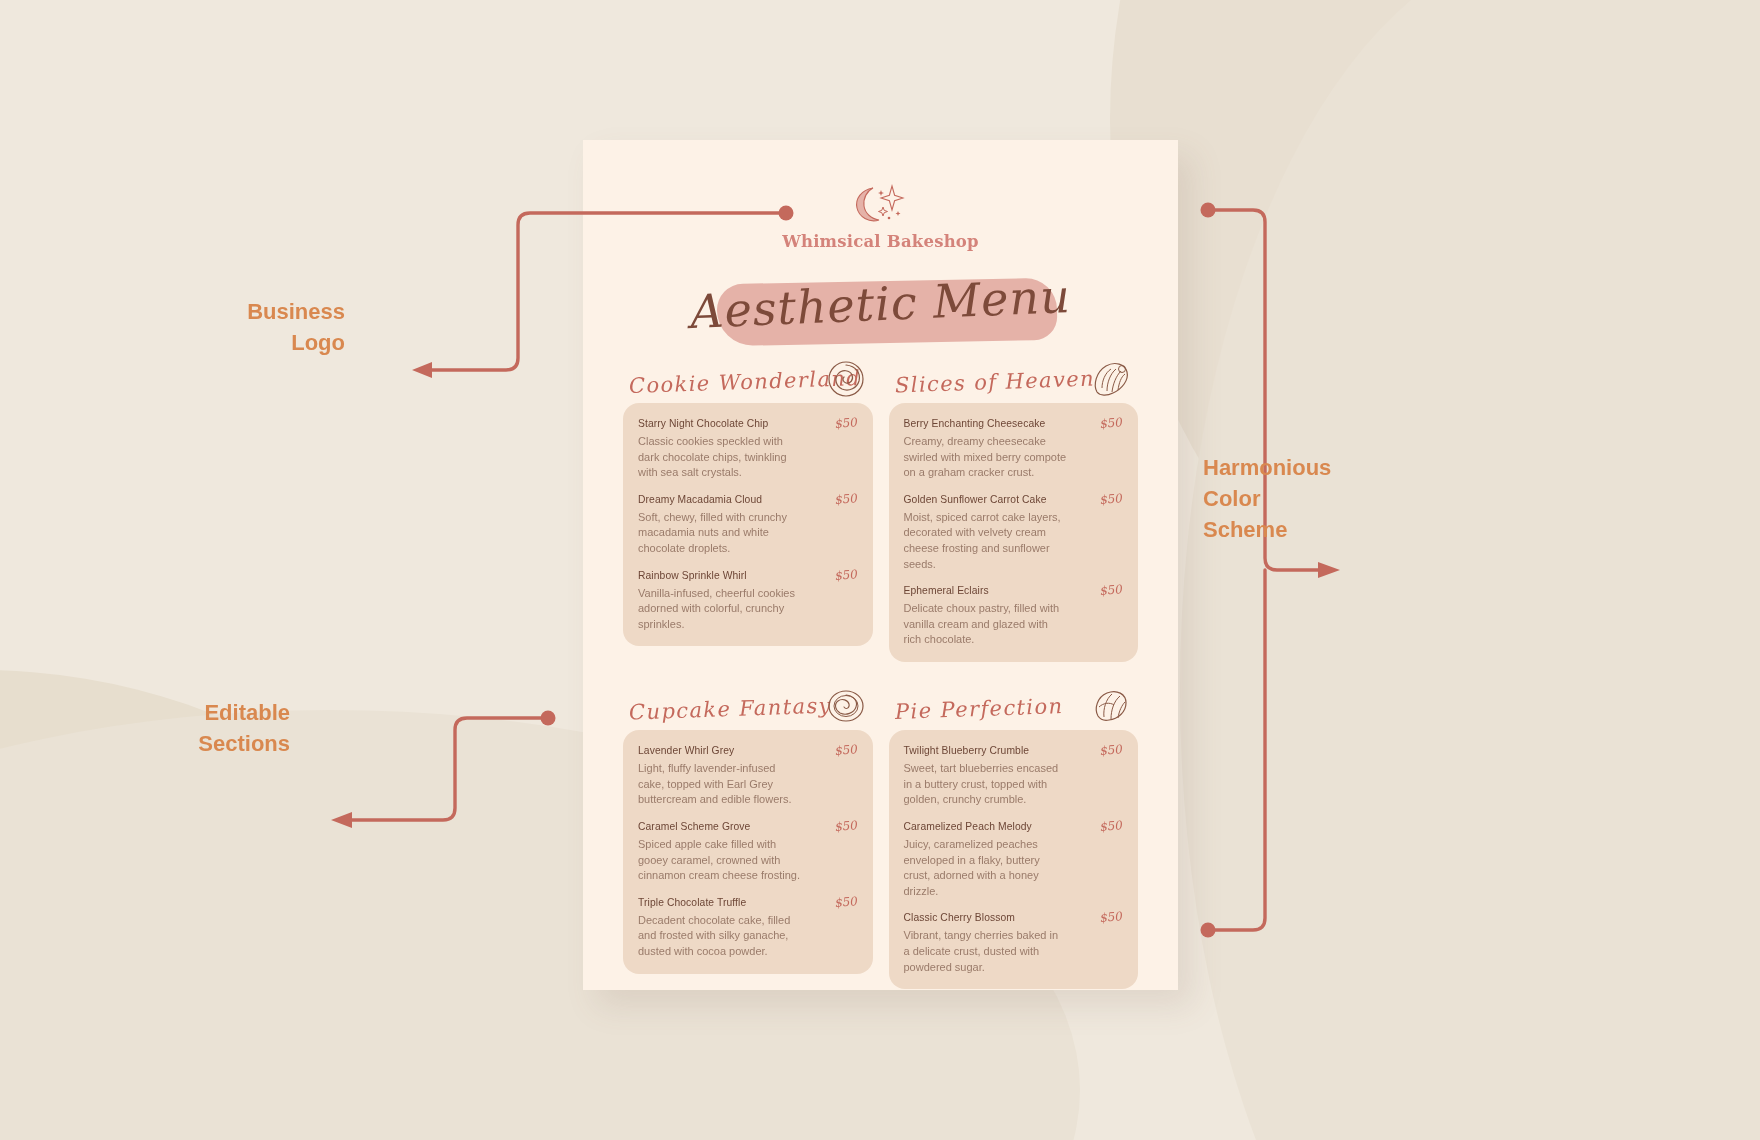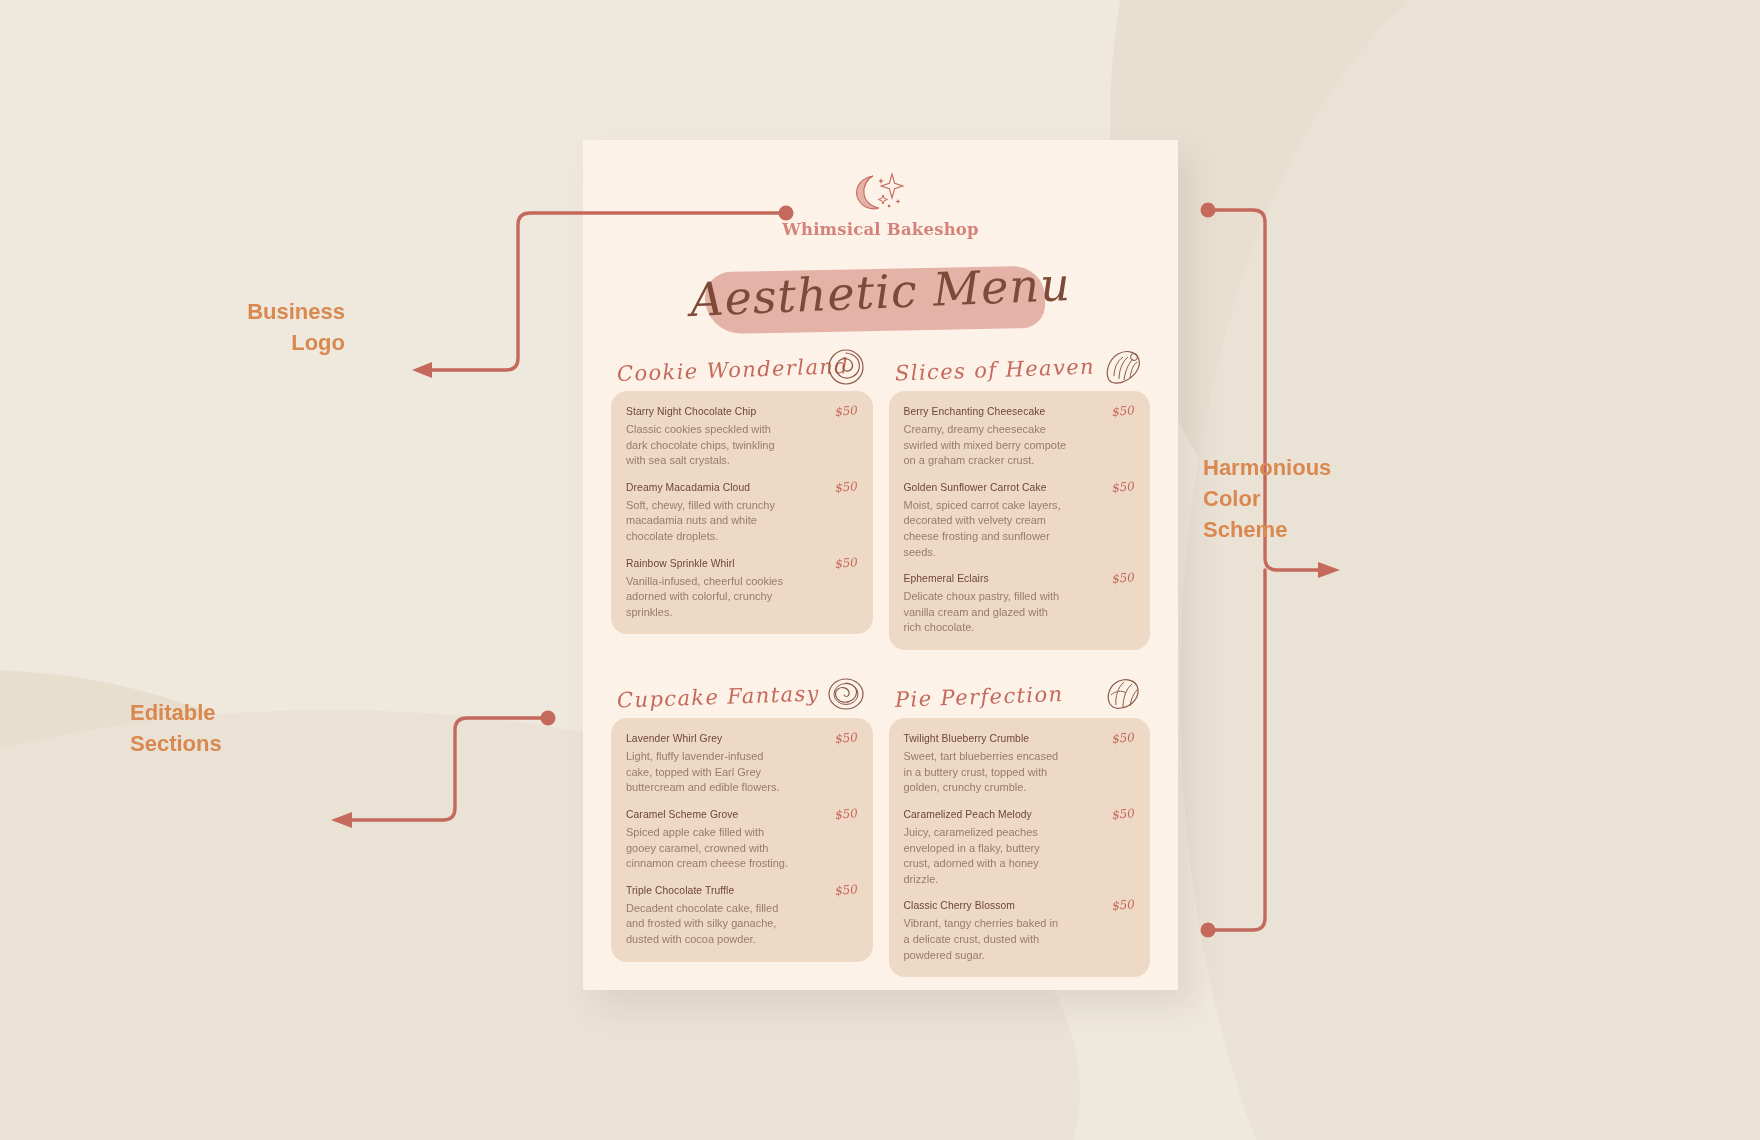--- a/index.html
+++ b/index.html
@@ -38,21 +38,21 @@
   }
 
   
   .poster {
     position:absolute;
     left:583px; top:140px;
     width:595px; height:850px;
     background:#fdf2e7;
     z-index:3;
     box-shadow: 14px 16px 30px rgba(120,95,75,0.13);
-    padding:4px;
+    padding:16px;
   }
 
   .logo-wrap { text-align:center; padding-top:26px; }
   .logo-mark { display:block; margin:0 auto; }
   .brand-name {
     margin-top:4px;
     font-family:"DejaVu Serif", serif;
     font-weight:700;
     font-size:16.5px;
     color:#d4837a;
@@ -150,21 +150,21 @@
   .annot {
     position:absolute;
     z-index:5;
     color:#d9884f;
     font-size:22px;
     font-weight:700;
     line-height:1.42;
   }
   .annot-logo { left:205px; top:296px; width:140px; text-align:right; }
   .annot-color { left:1203px; top:452px; width:220px; text-align:left; }
-  .annot-edit  { left:130px;  top:697px; width:160px; }
+  .annot-edit  { left:130px;  top:697px; width:160px; text-align:right; }
 
   .connector { position:absolute; z-index:4; }
 </style>
 </head>
 <body>
 
 <div class="bg-layer">
   <div class="blob blob-top-right"></div>
   <div class="blob blob-right-mid"></div>
   <div class="blob blob-bottom-left"></div>

